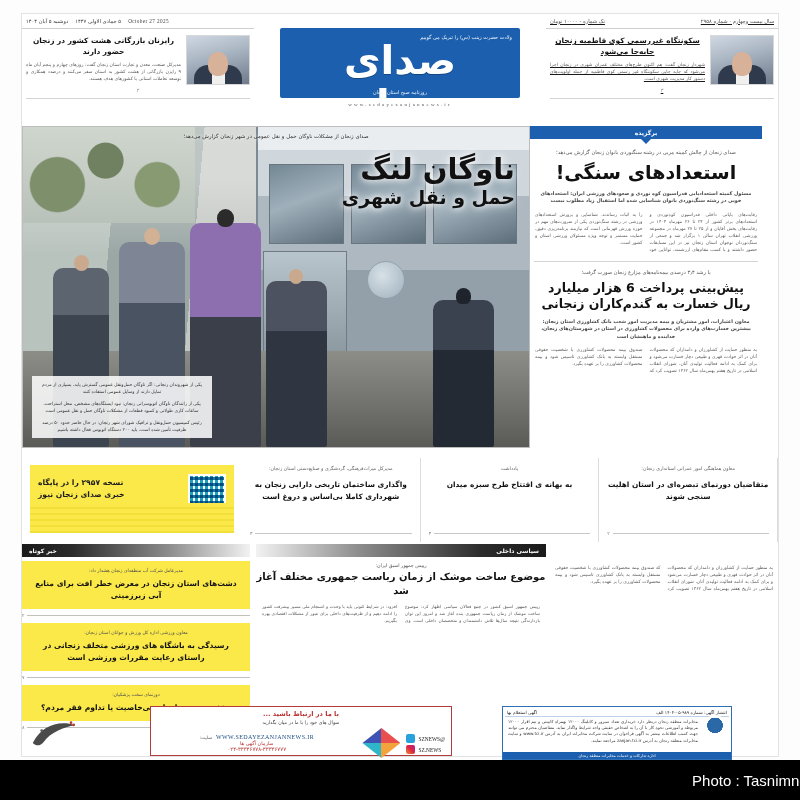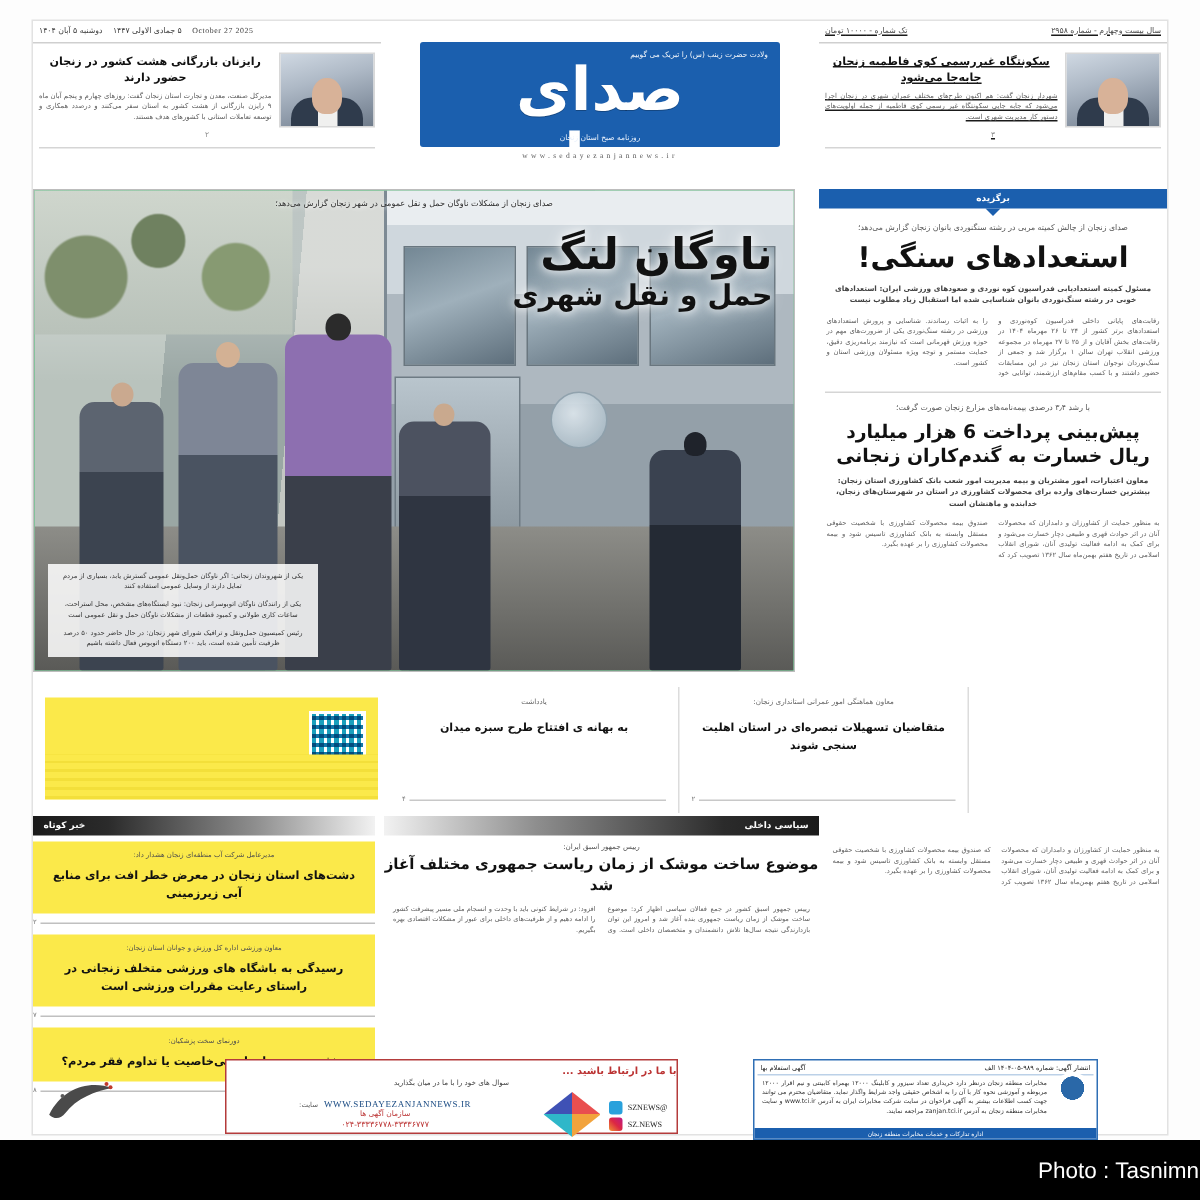--- a/index.html
+++ b/index.html
@@ -82,21 +82,21 @@
     background:#2f3b4c;border-radius:14px 14px 0 0;
   }
   .ts-photo .shirt{
     position:absolute;left:50%;bottom:0;width:13px;height:15px;margin-left:-6.5px;
     background:#f0f0ef;border-radius:4px 4px 0 0;
   }
   .ts-more{font-size:5px;color:#8a8a8a;text-align:center;margin-top:2px;}
   .rule-thin{height:1px;background:#d5d5d5;margin:5px 4px 0 4px;}
 
   
-  .leftcol{position:absolute;right:0;top:112px;width:232px;}
+  .leftcol{position:absolute;right:16px;top:112px;width:232px;}
   .tab{
     position:relative;background:#1b5fae;color:#fff;text-align:center;
     font-size:6px;font-weight:bold;padding:3px 0 3px 0;
   }
   .tab:after{
     content:"";position:absolute;left:50%;bottom:-5px;margin-left:-5px;
     border-left:5px solid transparent;border-right:5px solid transparent;
     border-top:5px solid #1b5fae;
   }
   .kicker{font-size:5.2px;color:#555;text-align:center;line-height:8px;margin:9px 6px 0 6px;}
@@ -112,21 +112,21 @@
   }
   .head2{
     font-size:12.5px;font-weight:bold;line-height:16px;text-align:center;
     color:#111;margin:4px 6px 0 6px;
   }
 
   
   .main{position:absolute;left:0;top:112px;width:508px;}
   .photo-frame{
     position:relative;width:506px;height:320px;border:1px solid #bdbdbd;overflow:hidden;
-    background:#22c55e;
+    background:#c4b5fd;
   }
   
   .photo-bg{position:absolute;inset:0;
     background:
       linear-gradient(180deg,rgba(255,255,255,.35) 0 16%,rgba(255,255,255,0) 40%),
       linear-gradient(95deg,#b9c3bd 0 18%,#9aa7a4 18% 34%,#c3c7c2 34% 52%,#8e9a9c 52% 70%,#a7b0ae 70% 100%);
   }
   .bus{
     position:absolute;left:46%;top:0;width:54%;height:72%;
     background:linear-gradient(180deg,#e9edf0 0 10%,#cfd7dd 10% 30%,#aeb8c0 30% 62%,#94a0a9 62% 100%);
@@ -243,21 +243,21 @@
   .ad-tender{right:46px;top:2px;width:224px;height:48px;padding:2px;}
   .ad-tender .hdr{display:flex;flex-direction:row-reverse;justify-content:space-between;
     font-size:4.4px;color:#1a1a1a;border-bottom:1px solid #bcd1e8;padding:1px 2px;}
   .ad-tender .body{font-size:4.2px;line-height:6.2px;color:#333;text-align:justify;padding:2px 3px;}
   .ad-tender .foot{position:absolute;left:0;right:0;bottom:0;height:7px;background:#1b5fae;color:#fff;
     font-size:4px;display:flex;align-items:center;justify-content:center;}
   .ad-emblem{position:absolute;right:3px;top:8px;width:26px;height:26px;
     background:radial-gradient(circle at 50% 40%,#2a68a8 0 38%,#fff 39%);border-radius:50%;}
 
   .ad-contact{left:128px;top:2px;width:300px;height:48px;border-color:#b43b3b;}
-  .ct-line1{font-size:6.6px;font-weight:bold;color:#b33;margin-top:3px;}
+  .ct-line1{font-size:6.6px;font-weight:bold;color:#b33;text-align:center;margin-top:3px;}
   .ct-line2{font-size:4.8px;color:#444;text-align:center;margin-top:2px;}
   .ct-grid{display:flex;flex-direction:row-reverse;align-items:center;gap:6px;padding:3px 6px 0 6px;}
   .ct-site{font-size:6px;font-family:"Liberation Serif",serif;color:#1f4f86;letter-spacing:.4px;}
   .ct-org{font-size:5px;color:#b33;text-align:center;}
   .ct-tel{font-size:5.4px;color:#b33;font-family:"Liberation Serif",serif;text-align:center;}
   .soc{display:flex;align-items:center;gap:3px;flex-direction:row-reverse;margin-top:2px;}
   .soc .chip{width:9px;height:9px;border-radius:2px;display:inline-block;}
   .soc .tg{background:#29a1dc;}
   .soc .ig{background:linear-gradient(45deg,#f09433,#dc2743,#bc1888);}
   .soc span{font-size:5.4px;font-family:"Liberation Serif",serif;color:#222;}
@@ -380,37 +380,49 @@
         </div>
       </div>
     </div>
 
     <div class="band">
       <div class="cell cell-ad">
         <div class="yellowbox">
           <div class="qr">
               <i></i>
             </div>
+          <div class="ad-text">
+            <div>نسخه ۲۹۵۷ را در پایگاه</div>
+            <div>خبری صدای زنجان نیوز</div>
+          </div>
           <div class="stripes"></div>
         </div>
       </div>
 
+      <div class="cell cell-n">
+        <div class="n-kicker">مدیرکل میراث‌فرهنگی، گردشگری و صنایع‌دستی استان زنجان:</div>
+        <div class="n-head">واگذاری ساختمان تاریخی دارایی زنجان به شهرداری کاملا بی‌اساس و دروغ است</div>
+        <div class="n-more">
+          <span class="pg">۳</span>
+          <span class="line"></span>
+        </div>
+      </div>
 
       <div class="cell cell-n">
         <div class="n-kicker">یادداشت</div>
         <div class="n-head">به بهانه ی افتتاح طرح سبزه میدان</div>
         <div class="n-more">
           <span class="pg">۴</span>
           <span class="line"></span>
         </div>
       </div>
 
       <div class="cell cell-n">
         <div class="n-kicker">معاون هماهنگی امور عمرانی استانداری زنجان:</div>
-        <div class="n-head">متقاضیان تسهیلات تبصره‌ای در استان اهلیت سنجی شوند</div>
+        <div class="n-head">متقاضیان دورنمای تبصره‌ای در استان اهلیت سنجی شوند</div>
         <div class="n-more">
           <span class="pg">۲</span>
           <span class="line"></span>
         </div>
       </div>
     </div>
 
     <div class="lower">
 
       <div class="leftfill">

